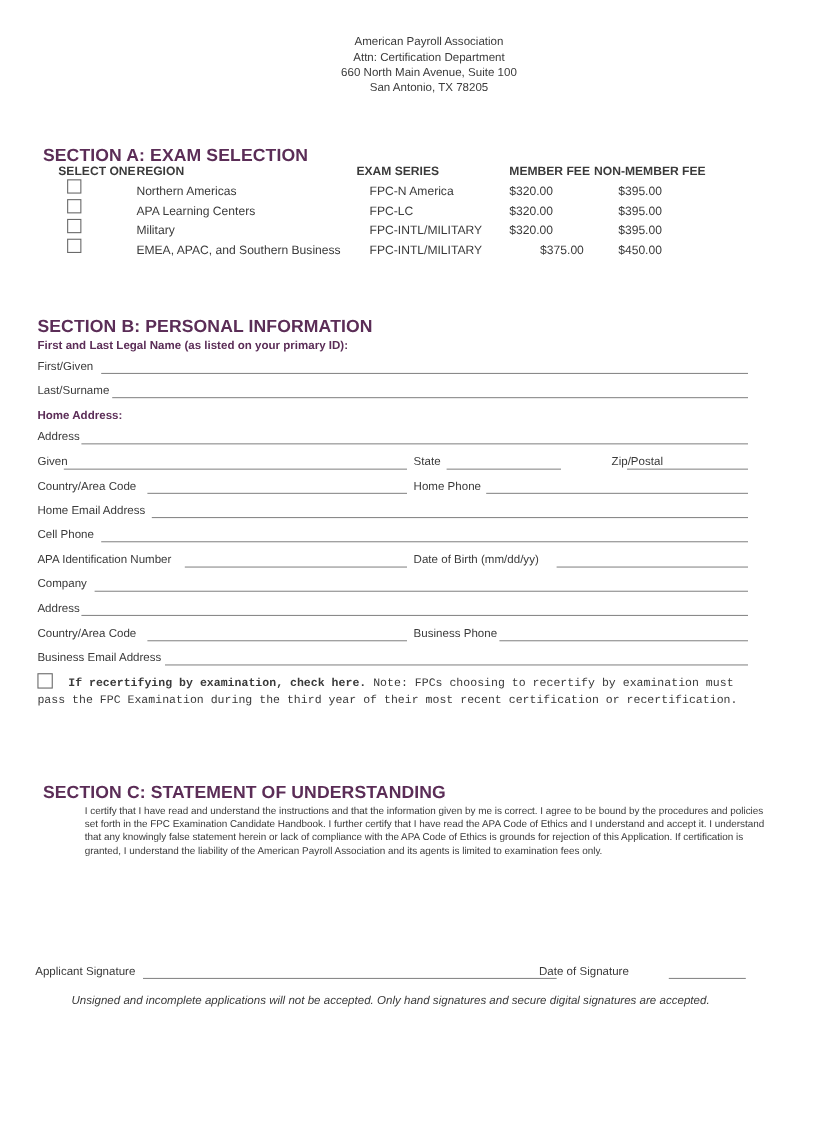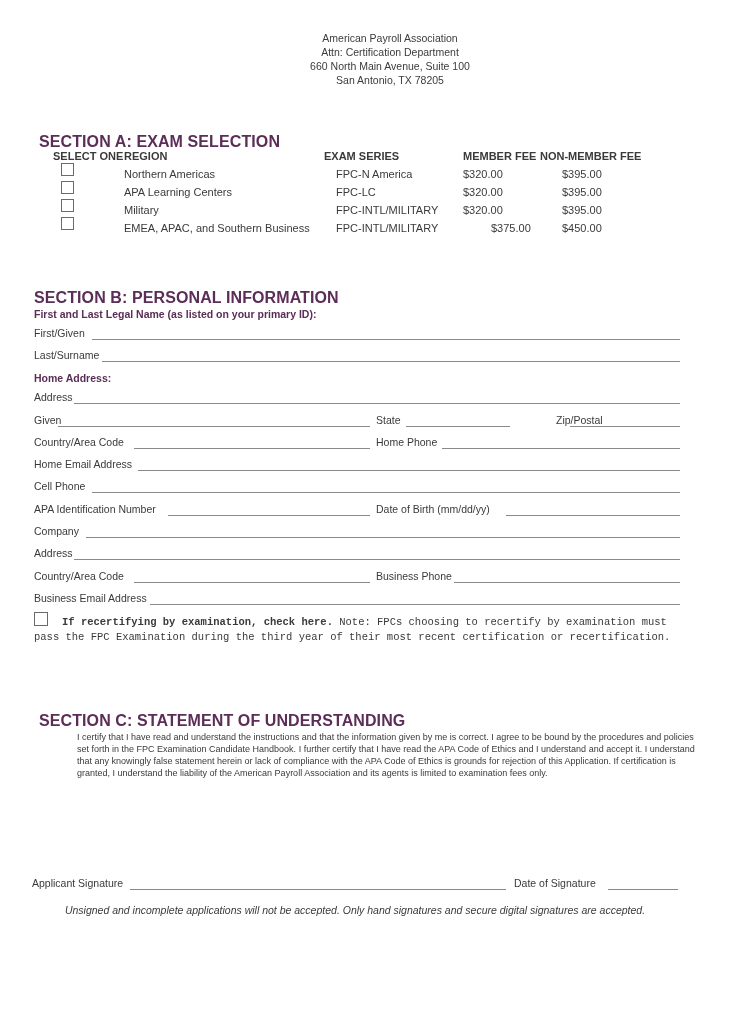--- a/index.html
+++ b/index.html
@@ -165,17 +165,17 @@
 
 <div class="cb" style="left:34px; top:612px; width:14px; height:14px;"></div>
 <div class="note" style="top:615px; text-indent:28px;"><b>If recertifying by examination, check here.</b><span> Note: FPCs choosing to recertify by examination must pass the FPC Examination during the third year of their most recent certification or recertification.</span></div>
 
 <div class="sec-title" style="left:39px; top:712px;">SECTION C: STATEMENT OF UNDERSTANDING</div>
 <div class="stmt" style="top:731px;">I certify that I have read and understand the instructions and that the information given by me is correct. I agree to be bound by the procedures and policies set forth in the FPC Examination Candidate Handbook. I further certify that I have read the APA Code of Ethics and I understand and accept it. I understand that any knowingly false statement herein or lack of compliance with the APA Code of Ethics is grounds for rejection of this Application. If certification is granted, I understand the liability of the American Payroll Association and its agents is limited to examination fees only.</div>
 
 <div class="field-row" style="left:32px; top:877px; width:646px;">
   <span class="flabel" style="left:0;">Applicant Signature</span>
   <span class="fline" style="left:98px; width:376px;"></span>
-  <span class="flabel" style="left:482px;">Date of Signature</span>
+  <span class="flabel" style="left:458px;">Date of Signature</span>
   <span class="fline" style="left:576px; right:0;"></span>
 </div>
 
 <div class="footer-note">Unsigned and incomplete applications will not be accepted. Only hand signatures and secure digital signatures are accepted.</div>
 
 </body></html>

